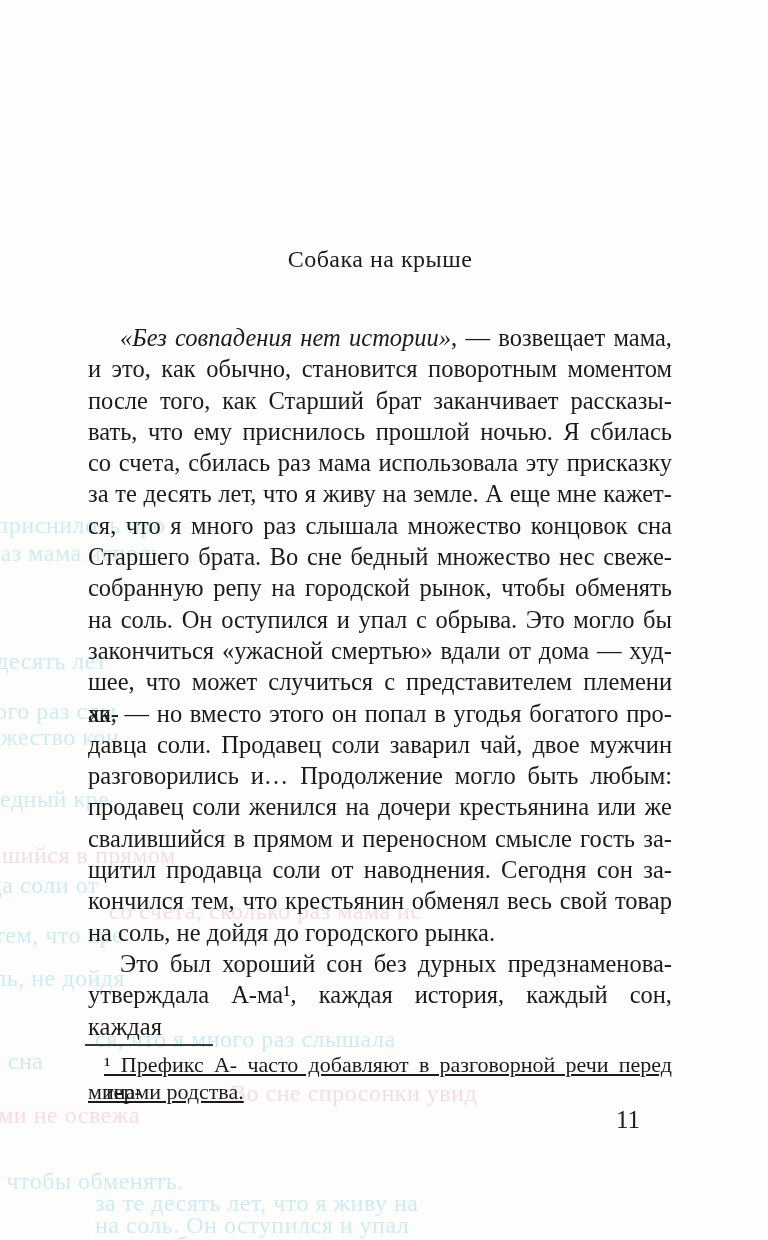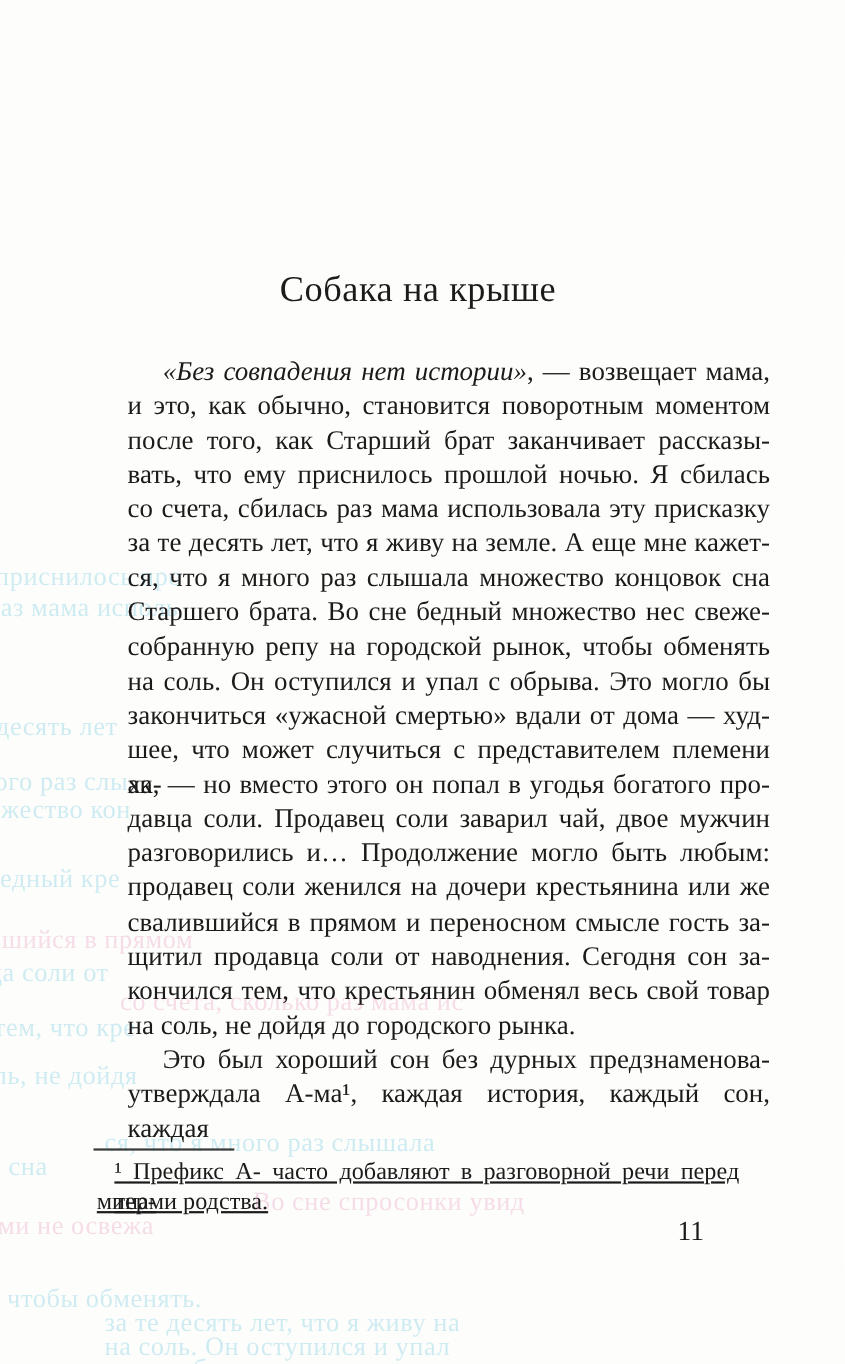--- a/index.html
+++ b/index.html
@@ -21,26 +21,25 @@
     opacity:.42;
     filter:blur(.7px);
     letter-spacing:.5px;
   }
   #ghost-layer .ghost.pink{color:#e9a9c9;opacity:.38;}
   
   .print{position:absolute;inset:0;z-index:1;}
   .title{
     position:absolute;top:246px;left:88px;width:584px;
     margin:0;text-align:center;
-    font-size:33px;font-weight:400;letter-spacing:.5px;
+    font-size:24px;font-weight:400;letter-spacing:.5px;
   }
   .body-text{
     position:absolute;top:322px;left:88px;width:584px;
     font-size:24.5px;
-    margin-left:28px;
   }
   .line{
     height:31.3px;line-height:31.3px;
     text-align:justify;
     text-align-last:justify;
     white-space:normal;
   }
   .line.end{text-align-last:left;}
   .body-text .line.indent{padding-left:32px;}
   .line em{font-style:italic;}

